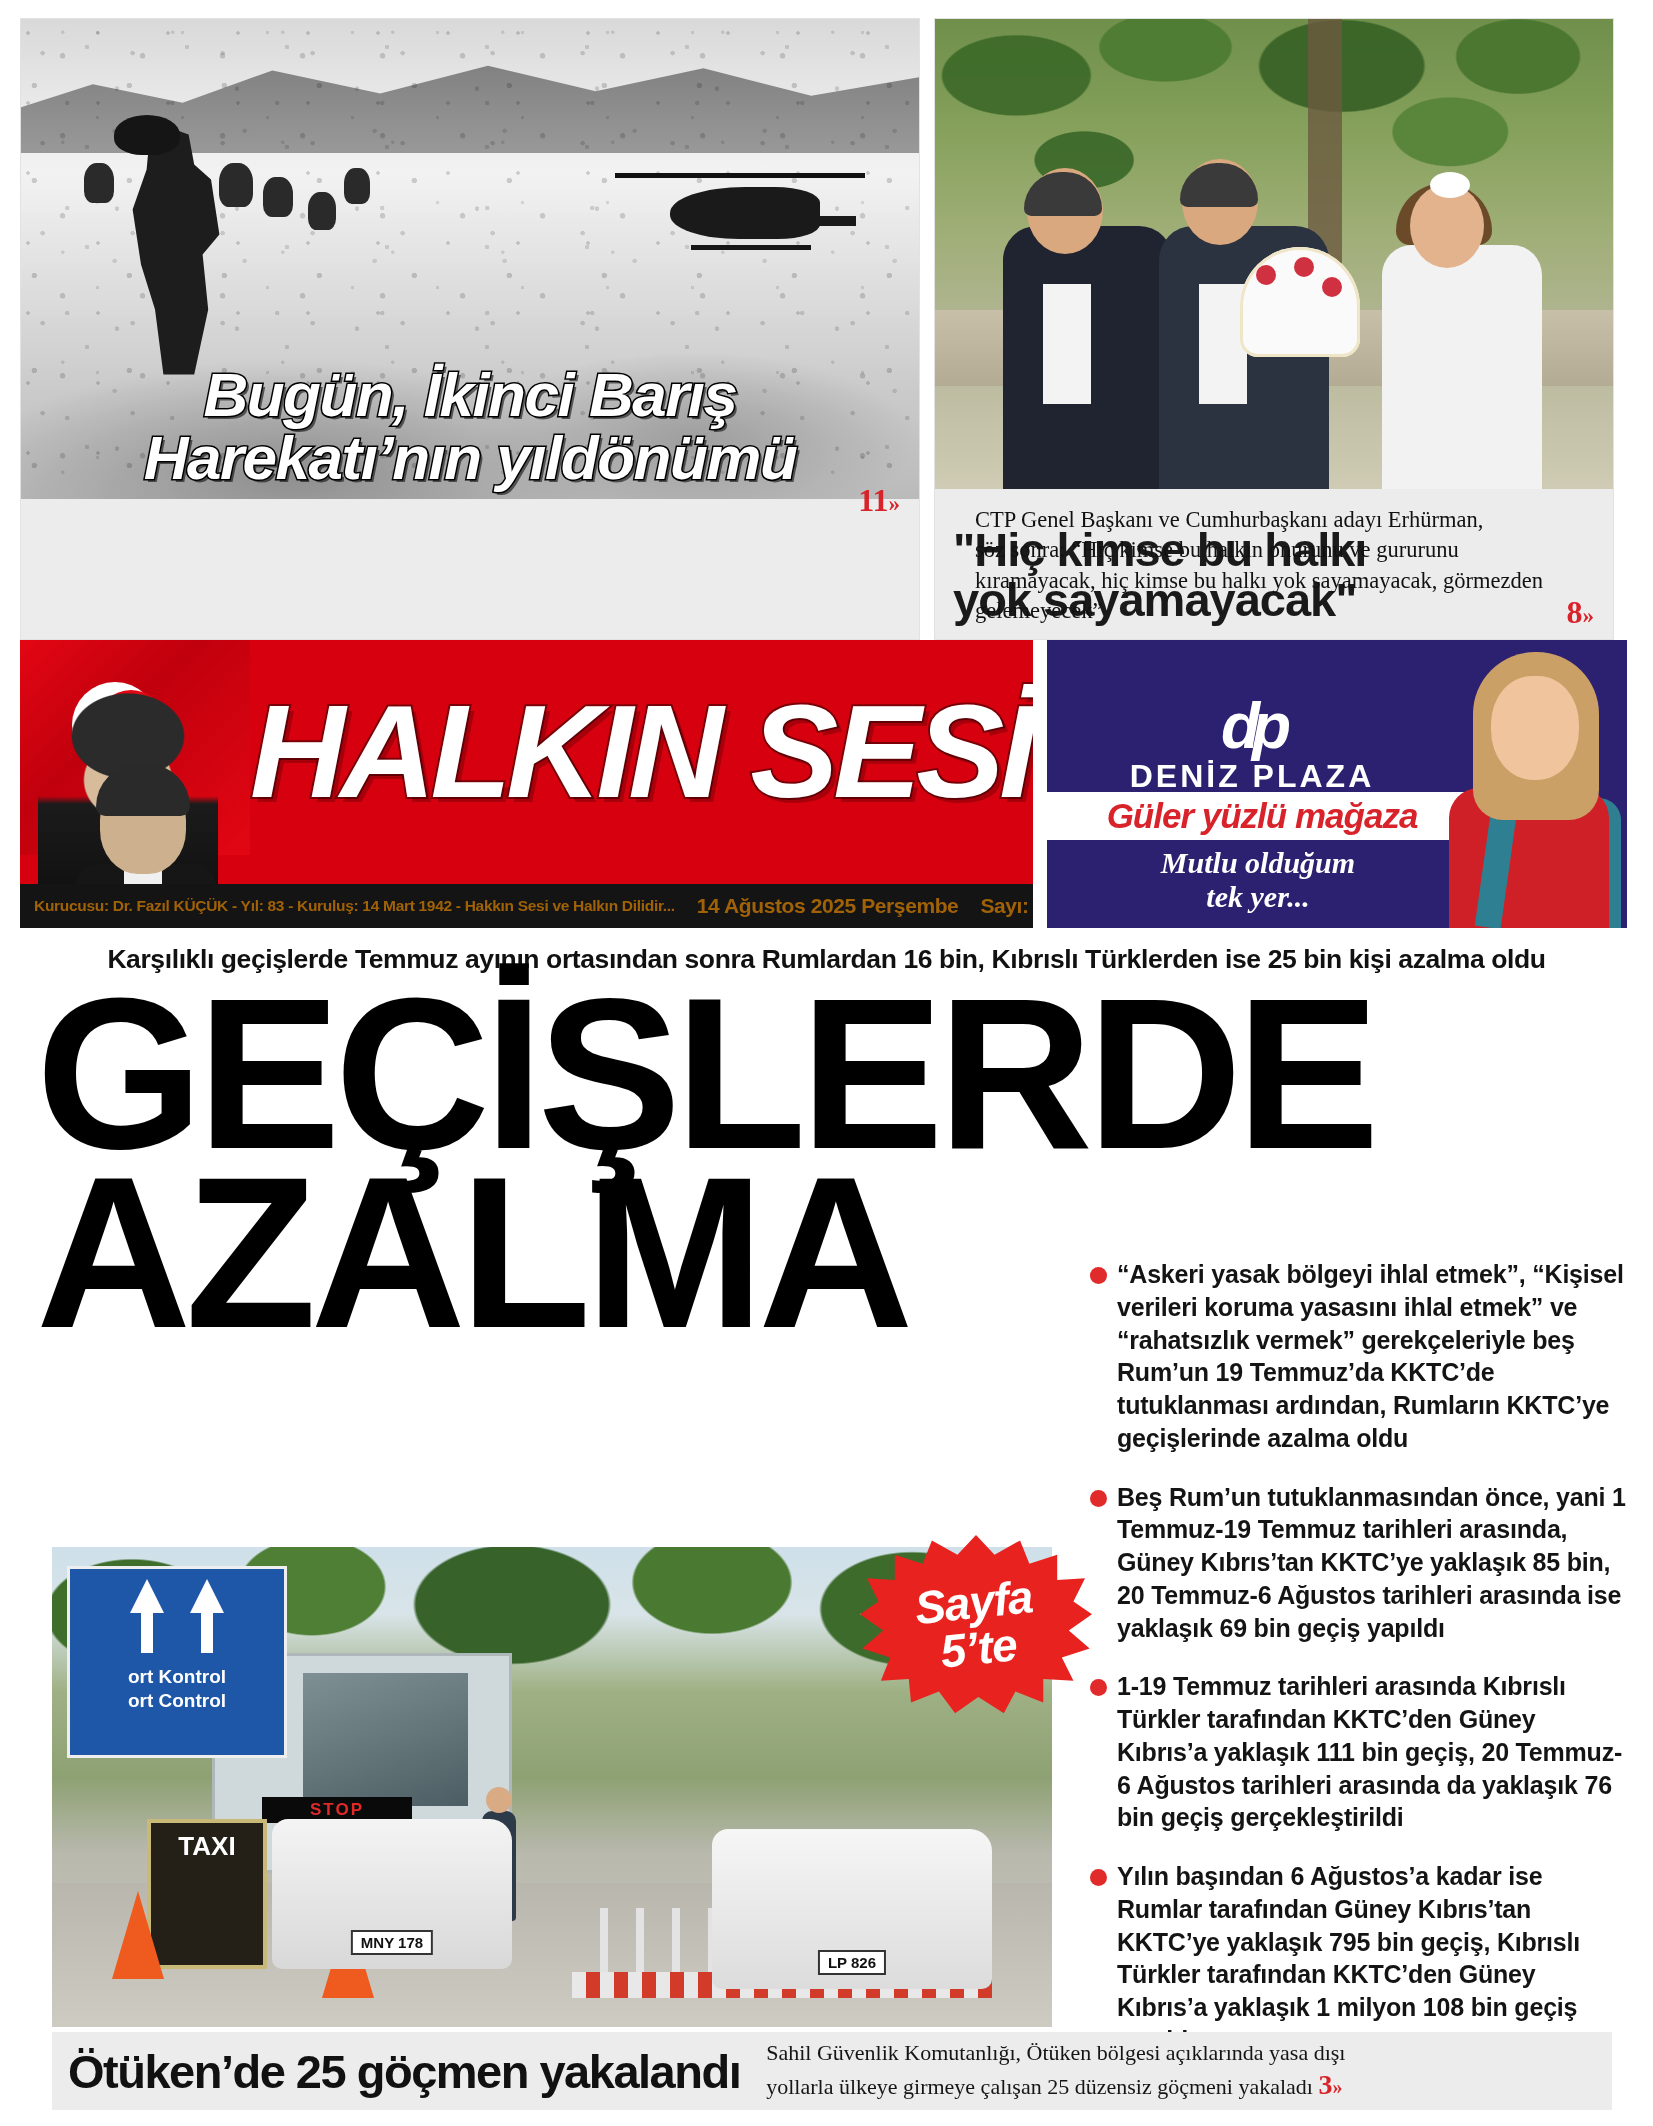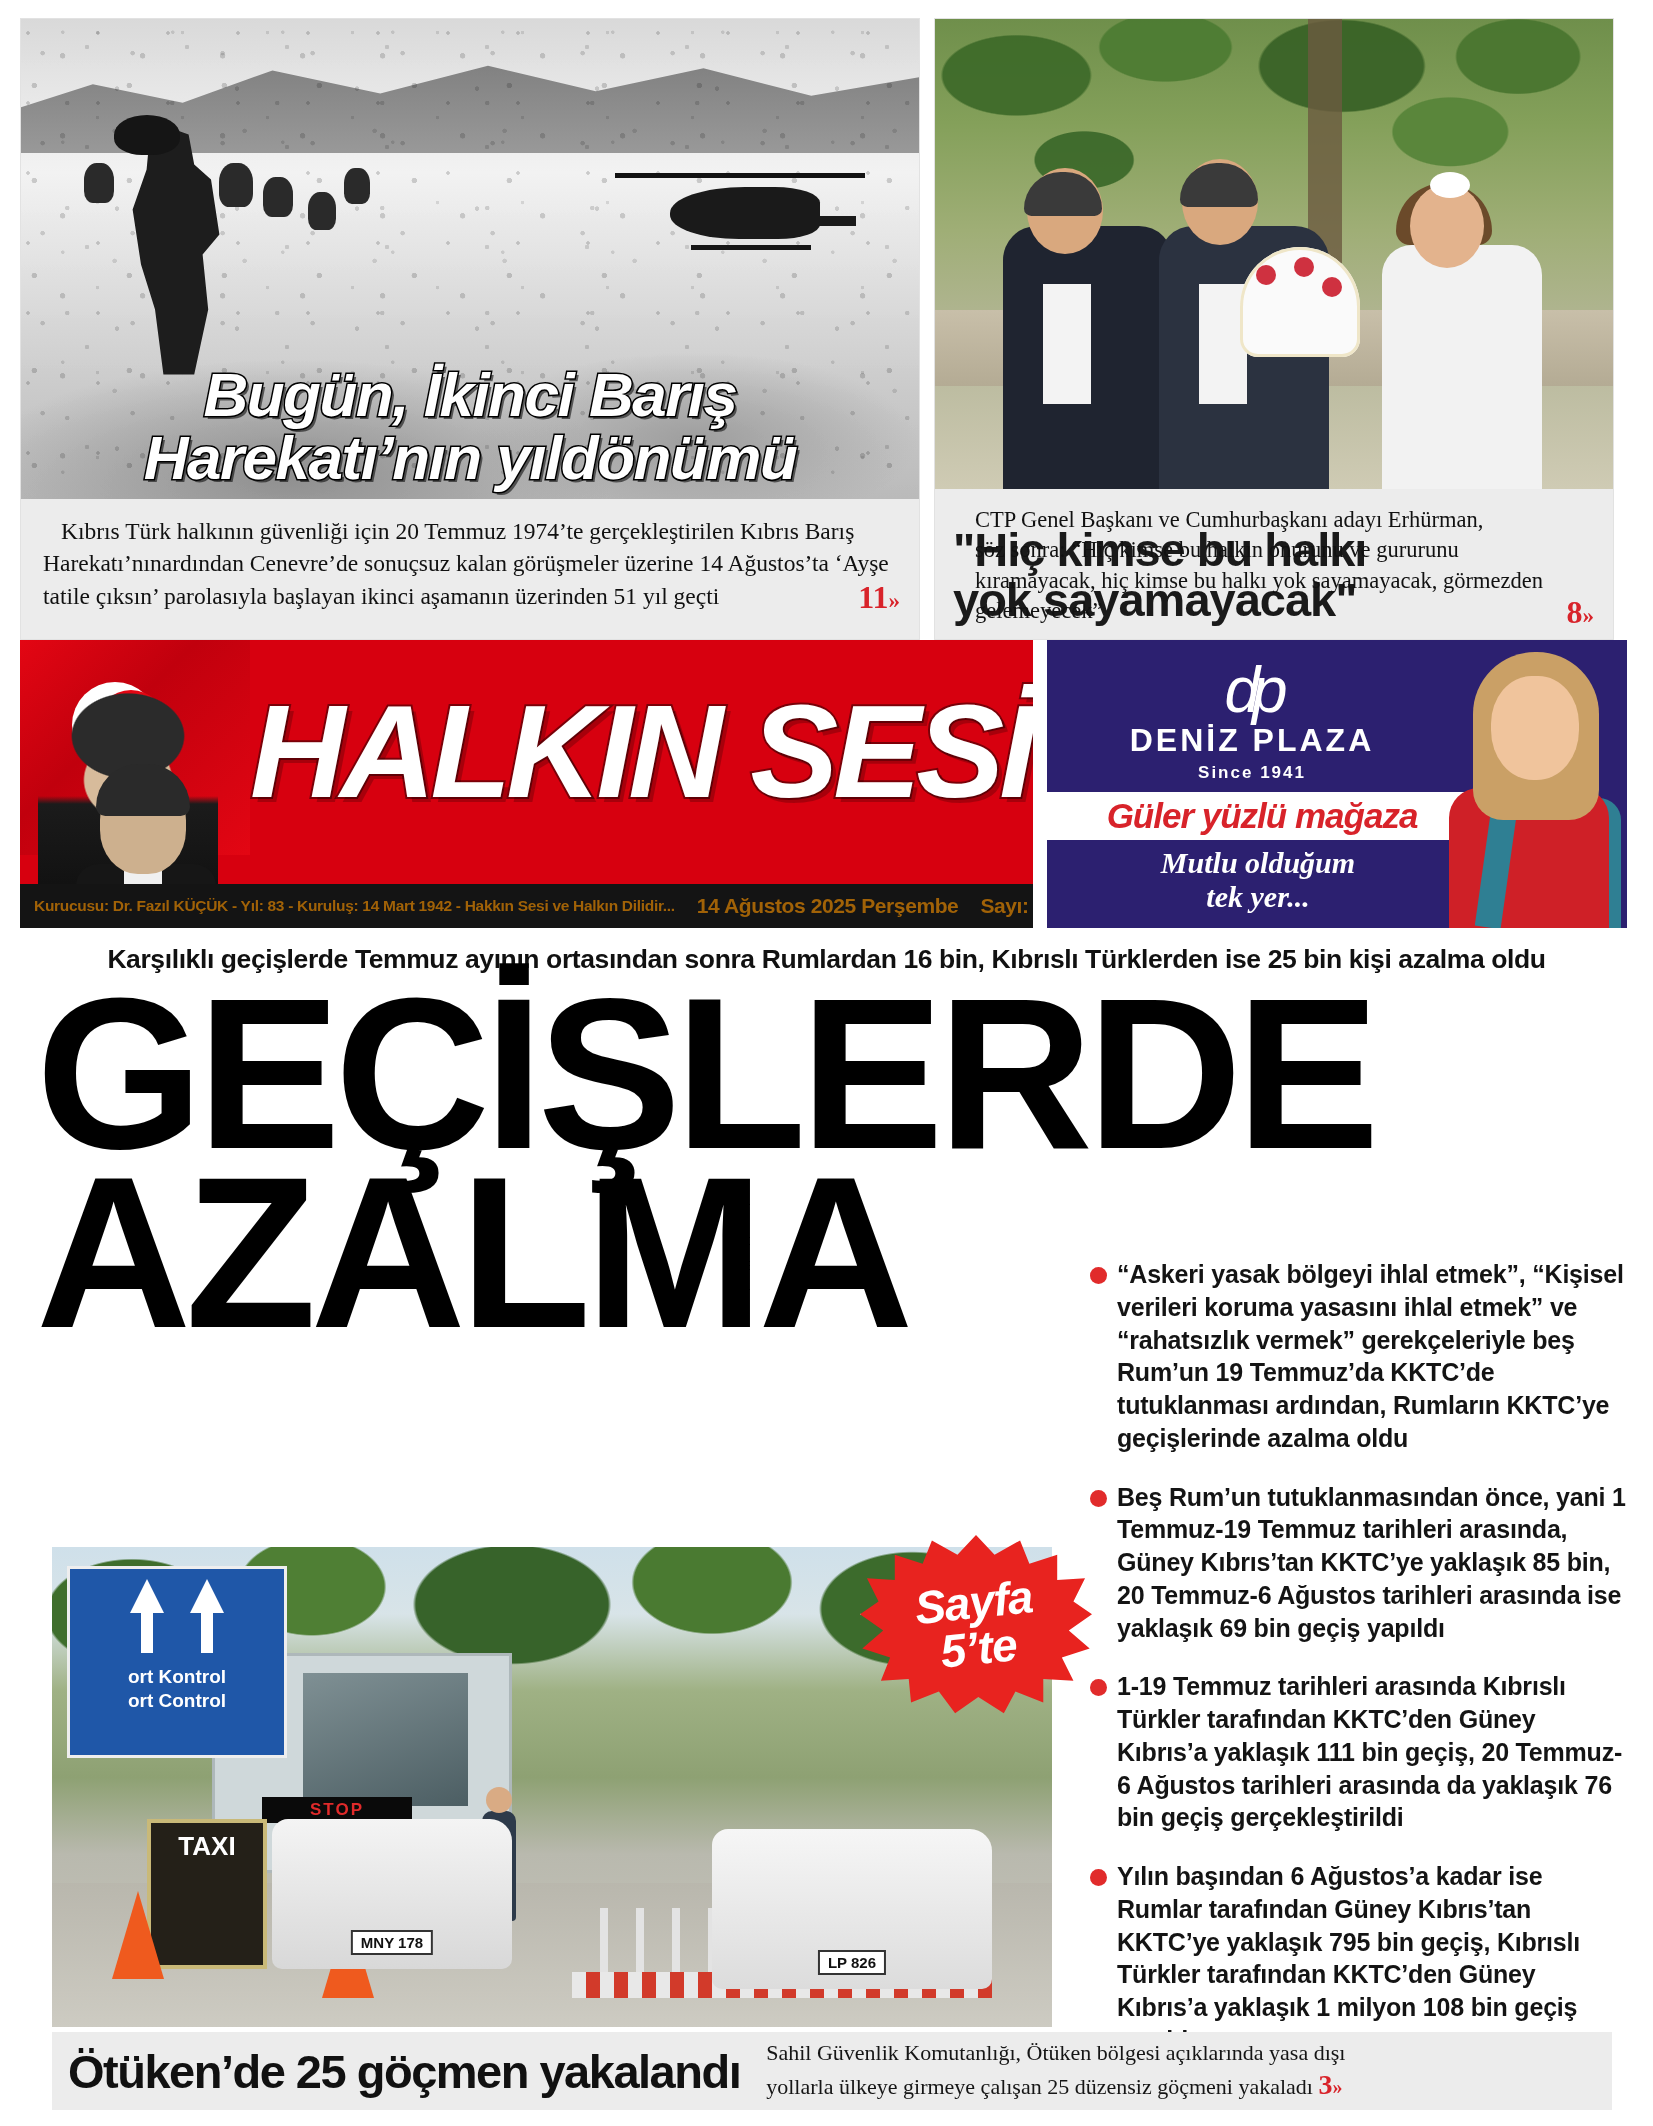--- a/index.html
+++ b/index.html
@@ -136,21 +136,21 @@
   .logo-text { font-weight:700; font-style:italic; font-size:132px; letter-spacing:-5px; color:#fff; line-height:1;
     -webkit-text-stroke:4px #7a0008; paint-order: stroke fill; text-shadow: 5px 5px 0 rgba(0,0,0,.22); white-space:nowrap;}
   .mast-strip { position:absolute; left:0; right:0; bottom:0; height:44px; background:#141414; color:#a16207;
     display:flex; align-items:center; gap:22px; padding:0 14px; }
   .mast-strip .left { font-size:15.5px; font-weight:700; letter-spacing:-.3px; white-space:nowrap;}
   .mast-strip .right { font-size:21px; font-weight:700; letter-spacing:-.4px; white-space:nowrap; display:flex; gap:22px;}
 
   
   .ad { position:relative; width:580px; height:288px; background:#2c2070; overflow:hidden;}
   .ad-logo { position:absolute; left:0; right:170px; top:22px; text-align:center; color:#fff;}
-  .dp-mark { font-size:64px; font-weight:400; font-style:italic; line-height:.9; letter-spacing:-8px;}
+  .dp-mark { font-size:64px; font-weight:700; font-style:italic; line-height:.9; letter-spacing:-8px;margin-top:36px;}
   .ad-name { font-size:32px; font-weight:700; letter-spacing:3px; margin-top:2px;}
   .ad-since { font-size:17px; font-weight:700; letter-spacing:2px; margin-top:4px;}
   .ad-band { position:absolute; left:0; right:150px; top:152px; height:48px; background:#fff; display:flex; align-items:center; justify-content:center;}
   .ad-band span { color:#d8232a; font-size:35px; font-weight:700; font-style:italic; letter-spacing:-1px;}
   .ad-slogan { position:absolute; left:12px; right:170px; top:206px; color:#fff; text-align:center; font-style:italic; font-weight:700; font-size:30px; line-height:1.12; font-family:"Liberation Serif", serif;}
   .ad-girl { position:absolute; right:0; bottom:0; width:190px; height:288px;}
   .g-hair { position:absolute; right:28px; top:12px; width:126px; height:168px; background:#caa066; border-radius:62px 62px 30px 30px;}
   .g-face { position:absolute; right:48px; top:36px; width:88px; height:104px; background:#f0c49c; border-radius:46% 46% 48% 48%;}
   .g-body { position:absolute; right:18px; bottom:0; width:160px; height:140px; background:#cf2027; border-radius:30px 30px 0 0;}
   .g-strap { position:absolute; right:118px; bottom:0; width:26px; height:120px; background:#2f7f93; transform:rotate(8deg);}
@@ -245,21 +245,20 @@
         <div class="heli-rotor"></div>
         <div class="heli-body"></div>
         <div class="heli-tail"></div>
         <div class="heli-skid"></div>
         <div class="ovl-title">
           <span>Bugün, İkinci Barış</span>
           <span>Harekatı’nın yıldönümü</span>
         </div>
       </div>
       <div class="tcap">
-        <p>Kıbrıs Türk halkının güvenliği için 20 Temmuz 1974’te gerçekleştirilen Kıbrıs Barış Harekatı’nınardından Cenevre’de sonuçsuz kalan görüşmeler üzerine 14 Ağustos’ta ‘Ayşe tatile çıksın’ parolasıyla başlayan ikinci aşamanın üzerinden 51 yıl geçti</p>
         <div class="pg">
           <span>11</span><i>»</i>
         </div>
       </div>
     </div>
 
     <div class="teaser teaser-right">
       <div class="photo photo-col">
         <div class="col-scene"></div>
         <div class="foliage"></div>

